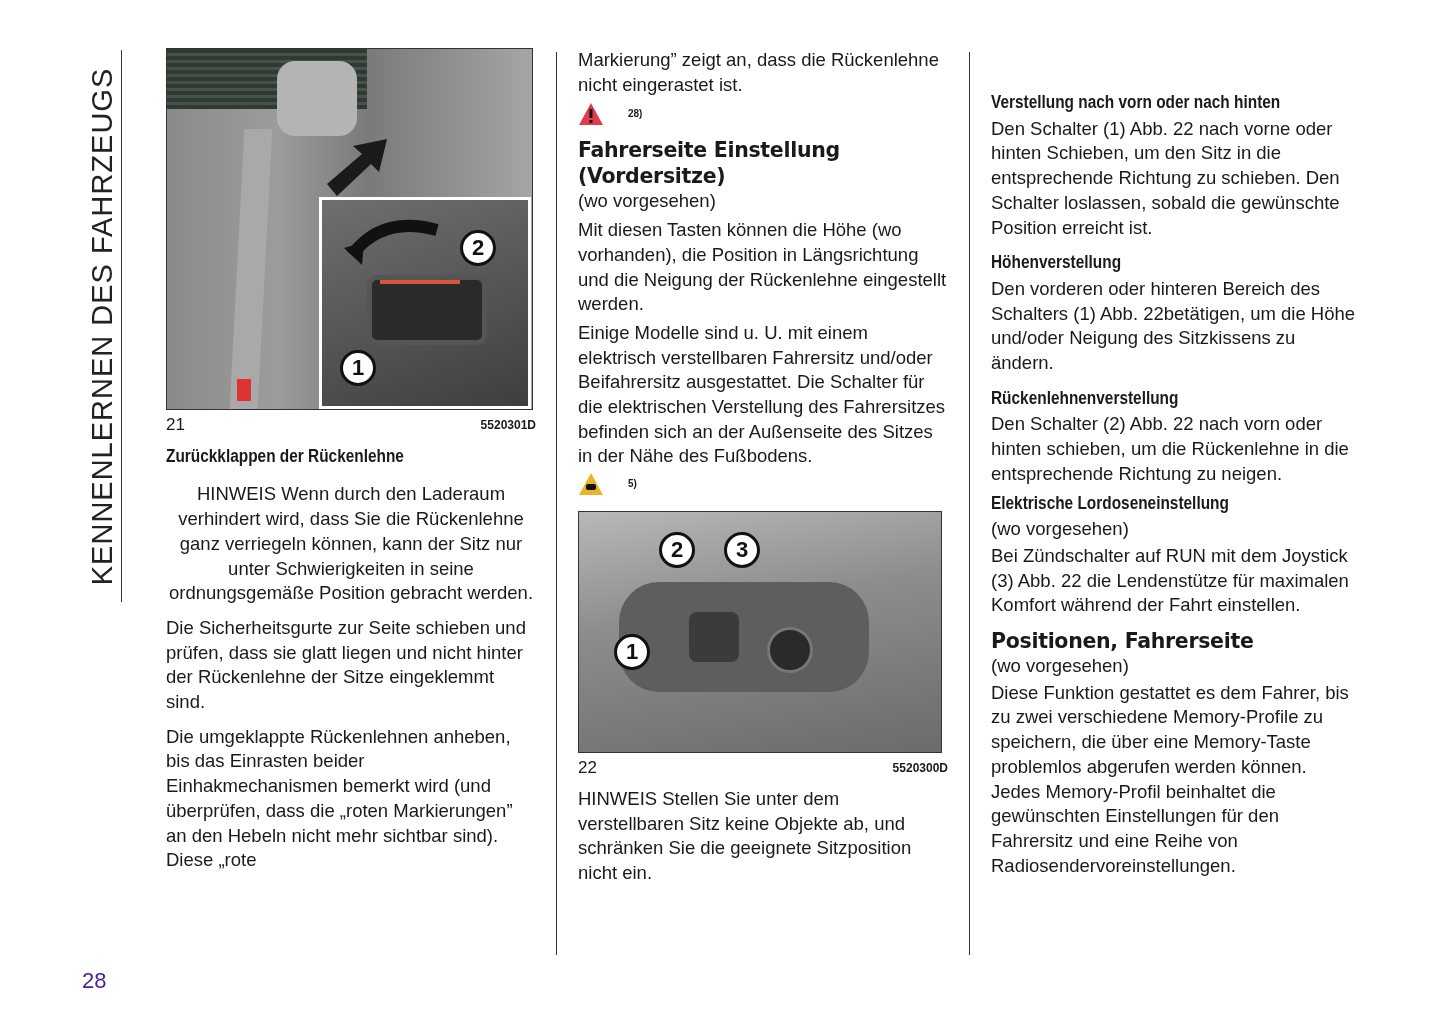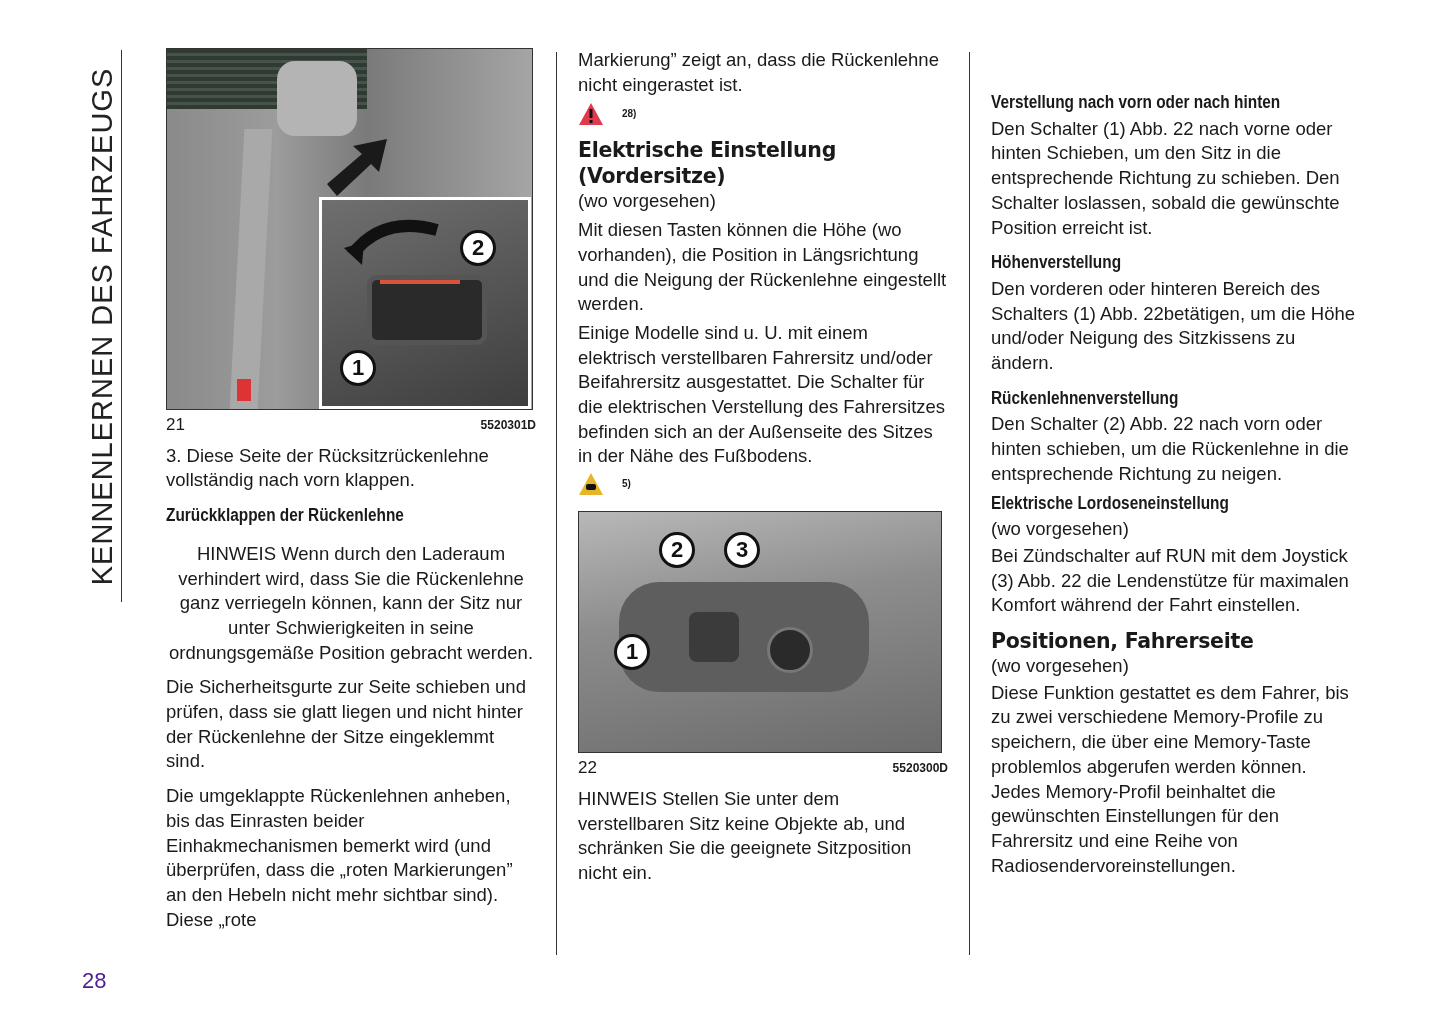--- a/index.html
+++ b/index.html
@@ -15,21 +15,21 @@
   .c1 { left:166px; } .c2 { left:578px; } .c3 { left:991px;margin-top:42px; }
   .vrule { position:absolute; top:52px; width:1px; height:903px; background:#333; }
   .v1 { left:556px; } .v2 { left:969px; }
   p { margin:0 0 10px 0; }
   .h-sub { font-weight:bold; font-size:17.5px; margin:0 0 8px 0; transform:scaleX(0.88); transform-origin:left; white-space:nowrap; }
   .h-main { font-weight:bold; font-size:20.5px; line-height:26px; margin:0; font-family:"DejaVu Sans", sans-serif; letter-spacing:-0.3px; }
   .fig { position:relative; border:1.5px solid #333; background:#777; overflow:hidden; }
   .fig-cap { display:flex; justify-content:space-between; align-items:flex-start; margin:3px 0 6px 0; }
   .fig-cap .n { font-size:17px; }
   .fig-cap .c { font-size:12px; font-weight:bold; }
-  .warn { display:flex; align-items:center; gap:18px; margin:2px 0 10px 0; height:26px; }
+  .warn { display:flex; align-items:center; gap:24px; margin:2px 0 10px 0; height:26px; }
   .warn .ref { font-size:10px; font-weight:bold; }
   .callout { position:absolute; width:36px; height:36px; border-radius:50%; background:#fff;
       border:3px solid #111; display:flex; align-items:center; justify-content:center;
       font-weight:bold; font-size:22px; color:#111; box-sizing:border-box; }
 </style>
 </head>
 <body>
 
 <div class="side-title">
     <span>KENNENLERNEN DES FAHRZEUGS</span>
@@ -57,38 +57,37 @@
       <div style="position:absolute;left:45px;top:75px;width:110px;height:60px;border-radius:10px;background:#2a2a2a;border:5px solid #555;"></div>
       <div style="position:absolute;left:58px;top:80px;width:80px;height:4px;background:#d9533a;"></div>
       <div class="callout" style="left:138px;top:30px;">2</div>
       <div class="callout" style="left:18px;top:150px;">1</div>
     </div>
   </div>
   <div class="fig-cap">
     <span class="n">21</span>
     <span class="c">5520301D</span>
   </div>
-  <p>3. Diese Seite der Rücksitzrückenlehne vollständig nach vorn klappen.</p>
   <div class="h-sub">Zurückklappen der Rückenlehne</div>
   <p style="margin-top:14px;text-align:center;">HINWEIS Wenn durch den Laderaum verhindert wird, dass Sie die Rückenlehne ganz verriegeln können, kann der Sitz nur unter Schwierigkeiten in seine ordnungsgemäße Position gebracht werden.</p>
   <p>Die Sicherheitsgurte zur Seite schieben und prüfen, dass sie glatt liegen und nicht hinter der Rückenlehne der Sitze eingeklemmt sind.</p>
   <p>Die umgeklappte Rückenlehnen anheben, bis das Einrasten beider Einhakmechanismen bemerkt wird (und überprüfen, dass die „roten Markierungen” an den Hebeln nicht mehr sichtbar sind). Diese „rote</p>
 </div>
 
 <div class="col c2">
   <p style="margin-bottom:4px;">Markierung” zeigt an, dass die Rückenlehne nicht eingerastet ist.</p>
   <div class="warn">
     <svg width="26" height="24">
         <polygon points="13,1 25,23 1,23" fill="#e03a4e"></polygon>
         <rect x="11.5" y="7" width="3" height="9" fill="#111"></rect>
         <rect x="11.5" y="18" width="3" height="3" fill="#111"></rect>
       </svg>
     <span class="ref">28)</span>
   </div>
-  <div class="h-main">Elektrische Einstellung</div>
+  <div class="h-main">Fahrerseite Einstellung</div>
   <div class="h-main">(Vordersitze)</div>
   <p style="margin-bottom:4px;">(wo vorgesehen)</p>
   <p style="margin-bottom:4px;">Mit diesen Tasten können die Höhe (wo vorhanden), die Position in Längsrichtung und die Neigung der Rückenlehne eingestellt werden.</p>
   <p style="margin-bottom:2px;">Einige Modelle sind u. U. mit einem elektrisch verstellbaren Fahrersitz und/oder Beifahrersitz ausgestattet. Die Schalter für die elektrischen Verstellung des Fahrersitzes befinden sich an der Außenseite des Sitzes in der Nähe des Fußbodens.</p>
   <div class="warn">
     <svg width="26" height="24">
         <polygon points="13,1 25,23 1,23" fill="#e8b52a"></polygon>
         <rect x="8" y="12" width="10" height="6" rx="2" fill="#111"></rect>
       </svg>
     <span class="ref">5)</span>

